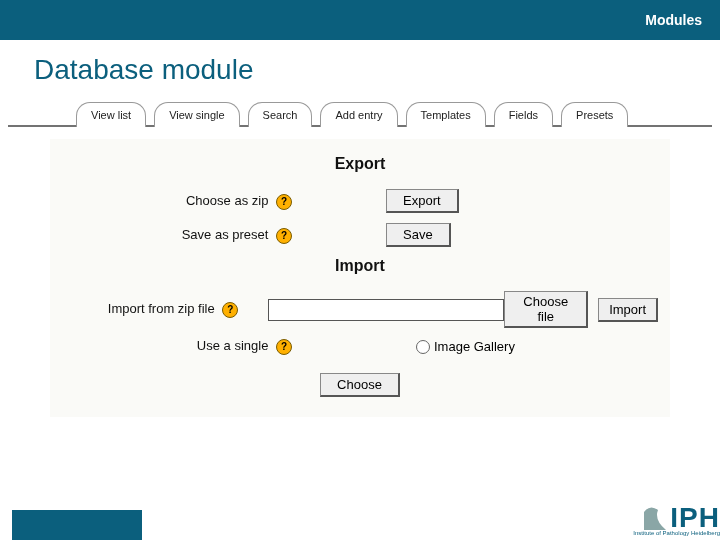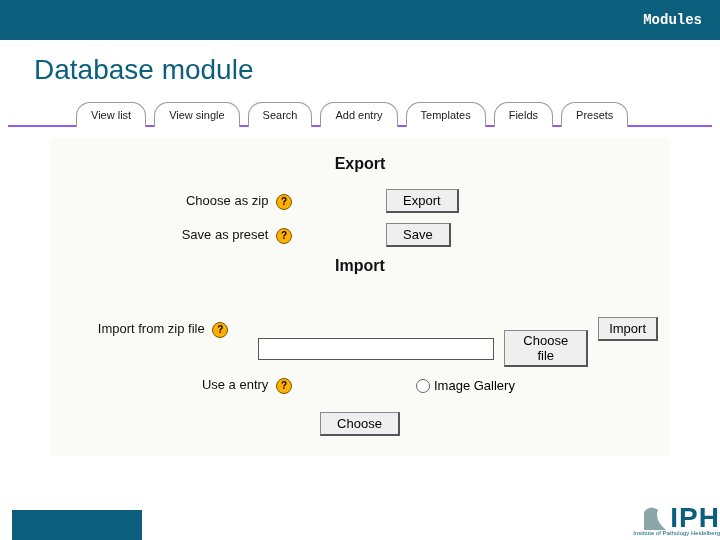--- a/index.html
+++ b/index.html
@@ -13,29 +13,28 @@
   .header-bar {
     background: #0b5f7d;
     color: #fff;
     height: 40px;
     display: flex;
     align-items: center;
     justify-content: flex-end;
     padding-right: 18px;
     font-size: 14px;
     font-weight: bold;
-    font-family: Liberation Mono, monospace;
   }
   .page-title {
     font-size: 28px;
     color: #0b5f7d;
     padding: 14px 0 14px 34px;
   }
   .tabs-wrap {
-    border-bottom: 2px solid #8b5cf6;
+    border-bottom: 2px solid #737373;
     margin: 0 8px;
   }
   .tabs {
     display: flex;
     gap: 8px;
     padding-left: 68px;
     position: relative;
     top: 1.5px;
   }
   .tab {
@@ -110,22 +109,21 @@
   .file-input {
     width: 250px;
     height: 20px;
     border: 1px solid #555;
     background: #fff;
     display: inline-block;
   }
   .file-wrap {
     display: inline-flex;
     align-items: center;
-    gap: 10px;
-    margin-top: 39px;
+    gap: 0;
   }
   .chooser-btn {
     font-size: 13px;
     padding: 2px 10px;
     background: #efefef;
     border: 1px solid #888;
     border-right: 2px solid #555;
     border-bottom: 2px solid #555;
     cursor: pointer;
     margin-left: 0;
@@ -247,21 +245,21 @@
       <span class="file-wrap">
         <span class="file-input"></span>
         <button class="chooser-btn">Choose file</button>
       </span>
       <button class="btn import">Import</button>
     </div>
   </div>
 
   <div class="row">
     <div class="label">
-      <span>Use a entry</span>
+      <span>Use a single</span>
       <span class="help-icon">?</span>
     </div>
     <div class="ctrl">
       <span class="radio-wrap">
         <span class="radio"></span>
         <span>Image Gallery</span>
       </span>
     </div>
   </div>
 

